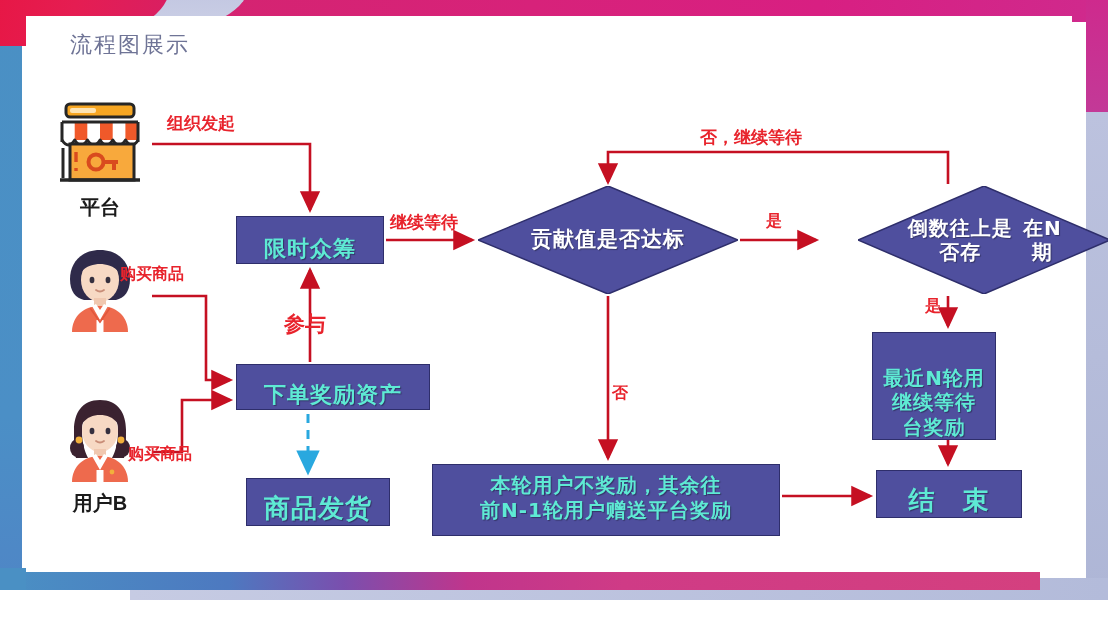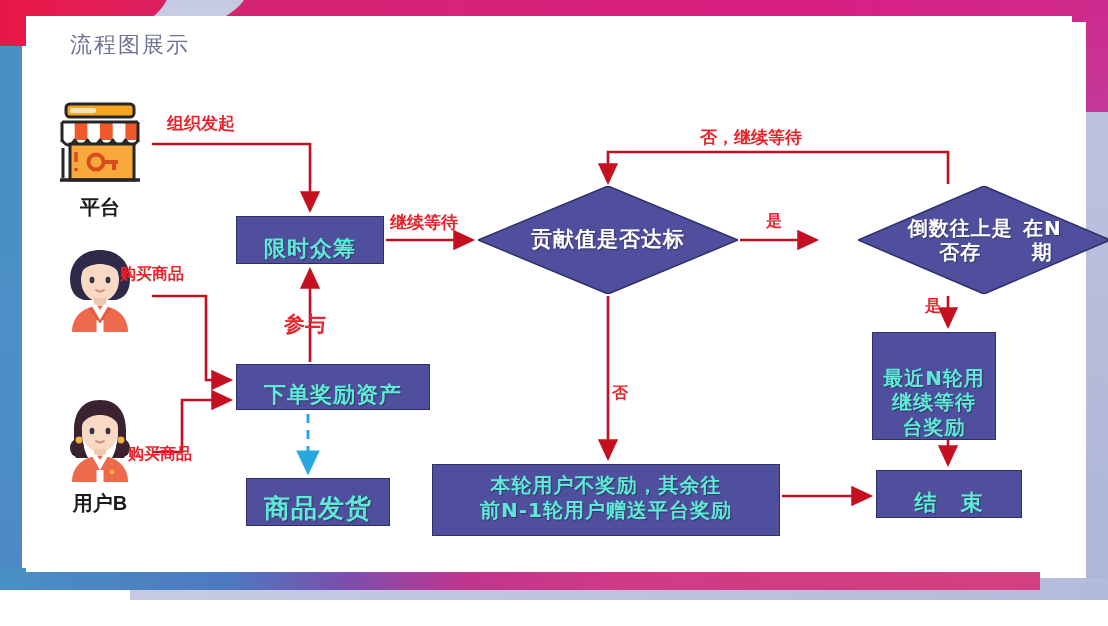--- a/index.html
+++ b/index.html
@@ -55,21 +55,21 @@
      display:flex;align-items:flex-end;justify-content:center;text-align:center;
      font-family:"DejaVu Sans","Liberation Sans",sans-serif;font-weight:700;
      letter-spacing:1px;line-height:1.22;
      text-shadow:1px 1px 1px rgba(0,0,0,.35);}
 
   .n-crowd{left:236px;top:216px;width:148px;height:48px;font-size:22px;}
   .n-order{left:236px;top:364px;width:194px;height:46px;font-size:22px;}
   .n-ship {left:246px;top:478px;width:144px;height:48px;font-size:26px;}
   .n-nobonus{left:432px;top:464px;width:348px;height:72px;font-size:20px;padding:13px 6px;}
   .n-recentn{left:872px;top:332px;width:124px;height:108px;font-size:20px;}
-  .n-end   {left:876px;top:470px;width:146px;height:48px;font-size:22px;}
+  .n-end   {left:876px;top:470px;width:146px;height:48px;font-size:26px;}
 
   
   .dia{position:absolute;z-index:14;}
   .dia .shape{position:absolute;left:0;top:0;width:100%;height:100%;}
   .dia .lbl{position:absolute;left:0;top:0;width:100%;height:100%;
      display:flex;align-items:center;justify-content:center;text-align:center;
      color:#fff;font-weight:700;letter-spacing:1px;line-height:1.22;
      font-family:"DejaVu Sans","Liberation Sans",sans-serif;
      text-shadow:1px 1px 1px rgba(0,0,0,.35);}
   .d-contrib{left:478px;top:186px;width:260px;height:108px;}

